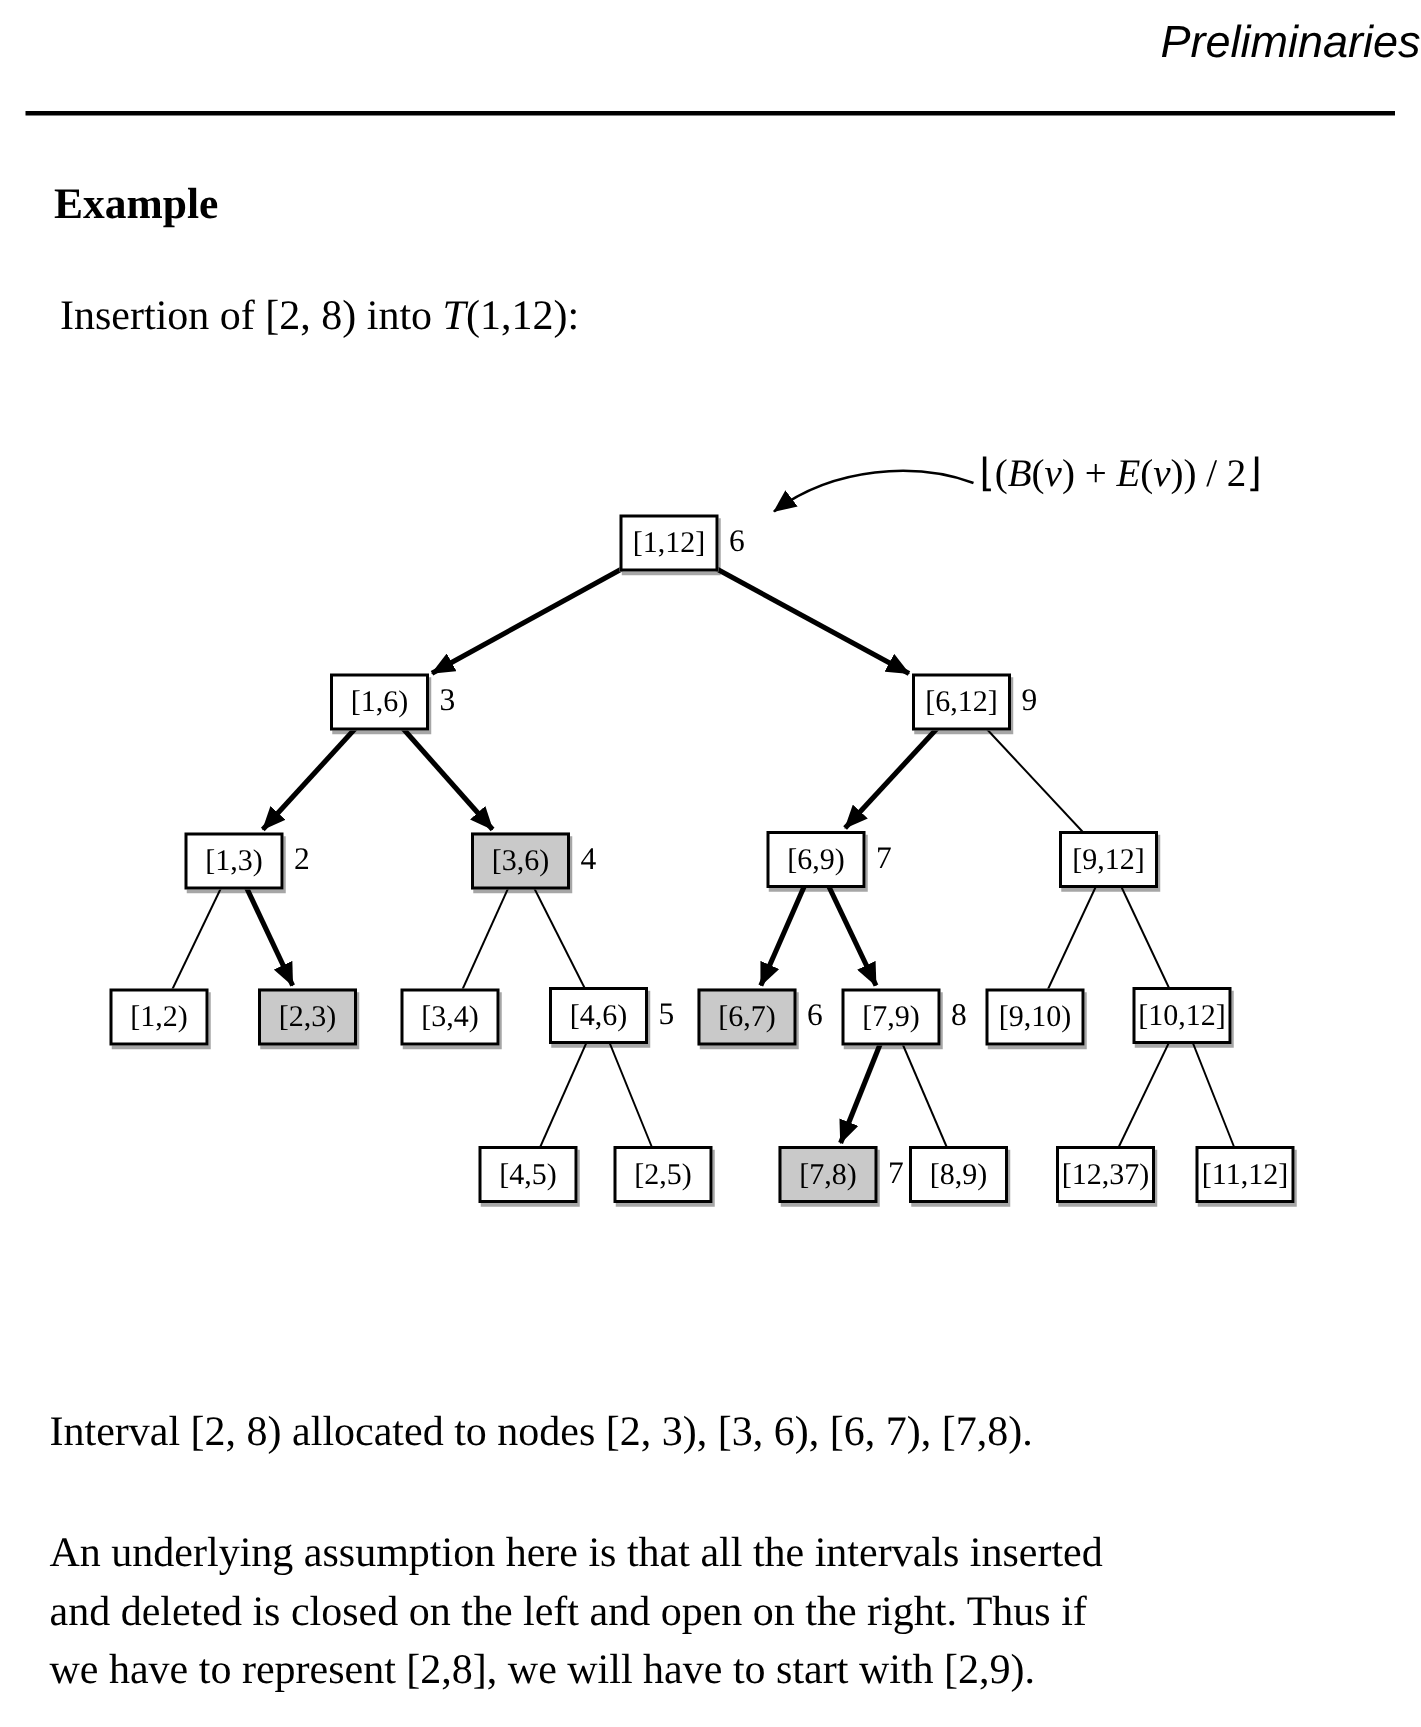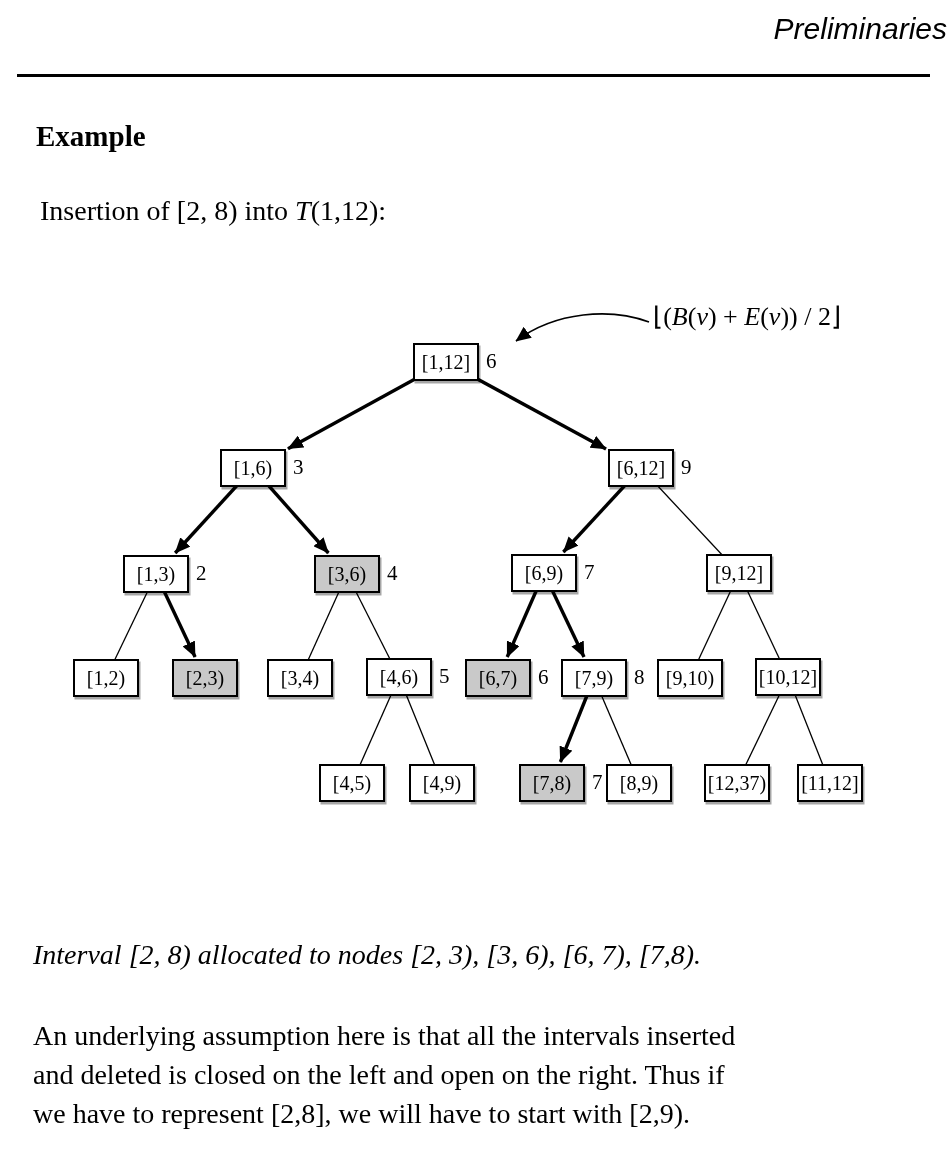--- a/index.html
+++ b/index.html
@@ -35,21 +35,21 @@
   .annotation {
     position:absolute; left:653px; top:301px; font-size:26px; white-space:nowrap; z-index:2;
     font-family:"Liberation Serif","DejaVu Sans",serif;
   }
   .annotation .it { font-style:italic; }
 
   .edge-thin  { stroke:#000; stroke-width:1.3; fill:none; }
   .edge-bold  { stroke:#000; stroke-width:3.4; fill:none; }
   .anno-arrow { stroke:#000; stroke-width:1.7; fill:none; }
 
-  .footer-line1 { position:absolute; top:939px; left:33px; font-size:28px;font-style:italic; }
+  .footer-line1 { position:absolute; top:939px; left:33px; font-size:28px; }
   .footer-para  { position:absolute; top:1016px; left:33px; font-size:28px; line-height:39px; }
 </style>
 </head>
 <body>
 
 <div class="page">
 
   <div class="header-title">Preliminaries</div>
   <div class="header-rule"></div>
 
@@ -143,21 +143,21 @@
         <div class="node" style="left: 690px; top: 678px;">
           <span class="box">[9,10)</span>
         </div>
         <div class="node" style="left: 788px; top: 677px;">
           <span class="box">[10,12]</span>
         </div>
         <div class="node" style="left: 352px; top: 783px;">
           <span class="box">[4,5)</span>
         </div>
         <div class="node" style="left: 442px; top: 783px;">
-          <span class="box">[4,9)</span>
+          <span class="box">[2,5)</span>
         </div>
         <div class="node" style="left: 552px; top: 783px;">
           <span class="box shaded">[7,8)</span>
           <span class="num">7</span>
         </div>
         <div class="node" style="left: 639px; top: 783px;">
           <span class="box">[8,9)</span>
         </div>
         <div class="node" style="left: 737px; top: 783px;">
           <span class="box">[12,37)</span>

